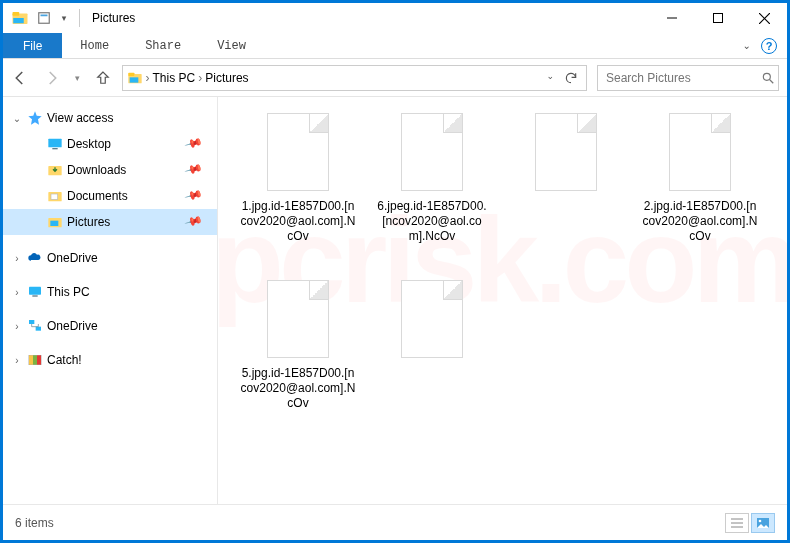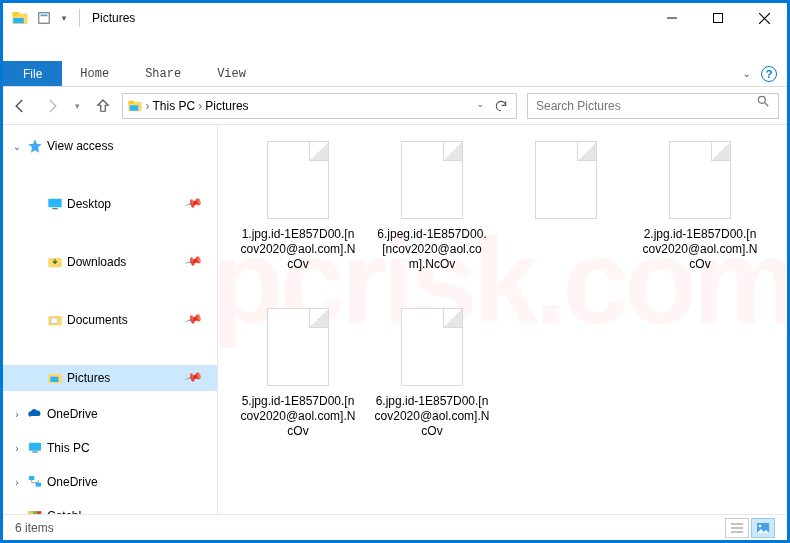--- a/index.html
+++ b/index.html
@@ -7,57 +7,57 @@
 .window { width:790px; height:543px; border:3px solid #0078d7; background:#fff; display:flex; flex-direction:column; position:relative; overflow:hidden; }
 .titlebar { height:30px; display:flex; align-items:center; background:#fff; }
 .titlebar .qa { display:flex; align-items:center; padding-left:6px; gap:2px; }
 .qa-btn { width:22px; height:22px; display:flex; align-items:center; justify-content:center; color:#555; }
 .folder-ico { width:18px; height:18px; }
 .sep { width:1px; height:18px; background:#ccc; margin:0 6px; }
 .title-text { margin-left:4px; font-size:12px; color:#000; }
 .winctrls { margin-left:auto; display:flex; }
 .winbtn { width:46px; height:30px; display:flex; align-items:center; justify-content:center; color:#000; }
 
-.ribbon-tabs { height:26px; display:flex; align-items:stretch; border-bottom:1px solid #ddd;margin-top:28px; }
+.ribbon-tabs { height:26px; display:flex; align-items:stretch; border-bottom:1px solid #ddd; }
 .file-tab { background:#1979ca; color:#fff; padding:0 20px; display:flex; align-items:center; font-size:12px; }
 .tab { padding:0 18px; display:flex; align-items:center; color:#444;font-family:Liberation Mono, monospace; }
 .rib-right { margin-left:auto; display:flex; align-items:center; padding-right:10px; gap:10px; color:#555; }
 .help { color:#0078d7; font-weight:bold; border:1px solid #0078d7; border-radius:50%; width:16px; height:16px; display:flex; align-items:center; justify-content:center; font-size:11px; }
 
 .address-row { height:38px; display:flex; align-items:center; padding:4px 8px; gap:10px; border-bottom:1px solid #e5e5e5; }
 .nav-arrows { display:flex; align-items:center; gap:14px; color:#888; }
 .nav-arrows .en { color:#555; }
 .addr-box { flex:1; height:26px; border:1px solid #ccc; display:flex; align-items:center; padding:0 4px; gap:3px; }
 .addr-box .crumb { display:flex; align-items:center; gap:3px; color:#000; }
 .addr-box .chev { color:#777; }
 .addr-right { margin-left:auto; display:flex; gap:10px; color:#555; padding-right:4px;}
-.search-box { width:252px; height:26px; border:1px solid #ccc; display:flex; padding:0 8px; color:#777; }
+.search-box { width:182px; height:26px; border:1px solid #ccc; display:flex; align-items:center; padding:0 8px; color:#777; }
 .search-box input { border:none; outline:none; flex:1; font-size:12px; color:#555; background:transparent;}
 .search-box .mag { color:#777; }
 
 .body { flex:1; display:flex; min-height:0; }
 .sidebar { width:215px; border-right:1px solid #e8e8e8; padding-top:8px; overflow:auto; }
 .tree-item { display:flex; align-items:center; height:26px; padding-left:10px; gap:4px; color:#000; }
-.tree-item.sub { padding-left:44px;margin-top:32px; }
+.tree-item.sub { padding-left:44px; }
 .tree-item.root { padding-left:8px; }
 .tree-item .exp { width:12px; color:#666; font-size:10px; text-align:center;}
 .tree-item.sel { background:#cce8ff; }
 .pin { margin-left:auto; margin-right:16px; color:#7a8fa6; font-size:12px; transform:rotate(30deg);}
 .ico { width:16px; height:16px; display:inline-flex; align-items:center; justify-content:center; }
 
 .content { flex:1; overflow:auto; padding:16px 6px 6px 22px; position:relative; }
 .watermark { position:absolute; top:40%; left:50%; transform:translate(-50%,-50%); font-size:120px; font-weight:700; color:rgba(255,0,0,0.04); letter-spacing:-5px; pointer-events:none; user-select:none; }
 .grid { display:flex; flex-wrap:wrap; gap:36px 18px; position:relative; }
 .file { width:116px; display:flex; flex-direction:column; align-items:center; text-align:center; }
 .file-icon-wrap { width:72px; height:80px; position:relative; }
 .file-icon { width:62px; height:78px; background:#fff; border:1px solid #d9d9d9; position:relative; margin:auto;}
 .file-icon::before { content:""; position:absolute; top:0; right:0; width:18px; height:18px; background:linear-gradient(135deg,#fff 0 50%, #e6e6e6 50% 100%); border-left:1px solid #d9d9d9; border-bottom:1px solid #d9d9d9; }
 .file-name { font-size:12px; color:#000; line-height:1.25; margin-top:6px; word-break:break-all; }
 
-.status { height:26px; border-top:1px solid #e8e8e8; display:flex; align-items:center; padding:0 12px; color:#555; font-size:12px; }
+.status { height:36px; border-top:1px solid #e8e8e8; display:flex; align-items:center; padding:0 12px; color:#555; font-size:12px; }
 .status .views { margin-left:auto; display:flex; gap:2px; }
 .vbtn { width:24px; height:20px; border:1px solid #ccc; display:flex; align-items:center; justify-content:center; font-size:10px; color:#666; background:#fff;}
 .vbtn.active { background:#cce8ff; border-color:#99c9ef;}
 
 svg { display:block; }
 </style>
 </head>
 <body>
 
 <div class="window">
@@ -293,21 +293,20 @@
           <div class="file">
             <div class="file-icon-wrap">
               <div class="file-icon"></div>
             </div>
             <div class="file-name">5.jpg.id-1E857D00.[ncov2020@aol.com].NcOv</div>
           </div>
           <div class="file">
             <div class="file-icon-wrap">
               <div class="file-icon"></div>
             </div>
-            <div class="file-name">6.jpg.id-1E857D00.[ncov2020@aol.com].NcOv</div>
           </div>
         </div>
     </div>
   </div>
 
   <div class="status">
     <span>6 items</span>
     <div class="views">
       <div class="vbtn">
           <svg width="12" height="10">

